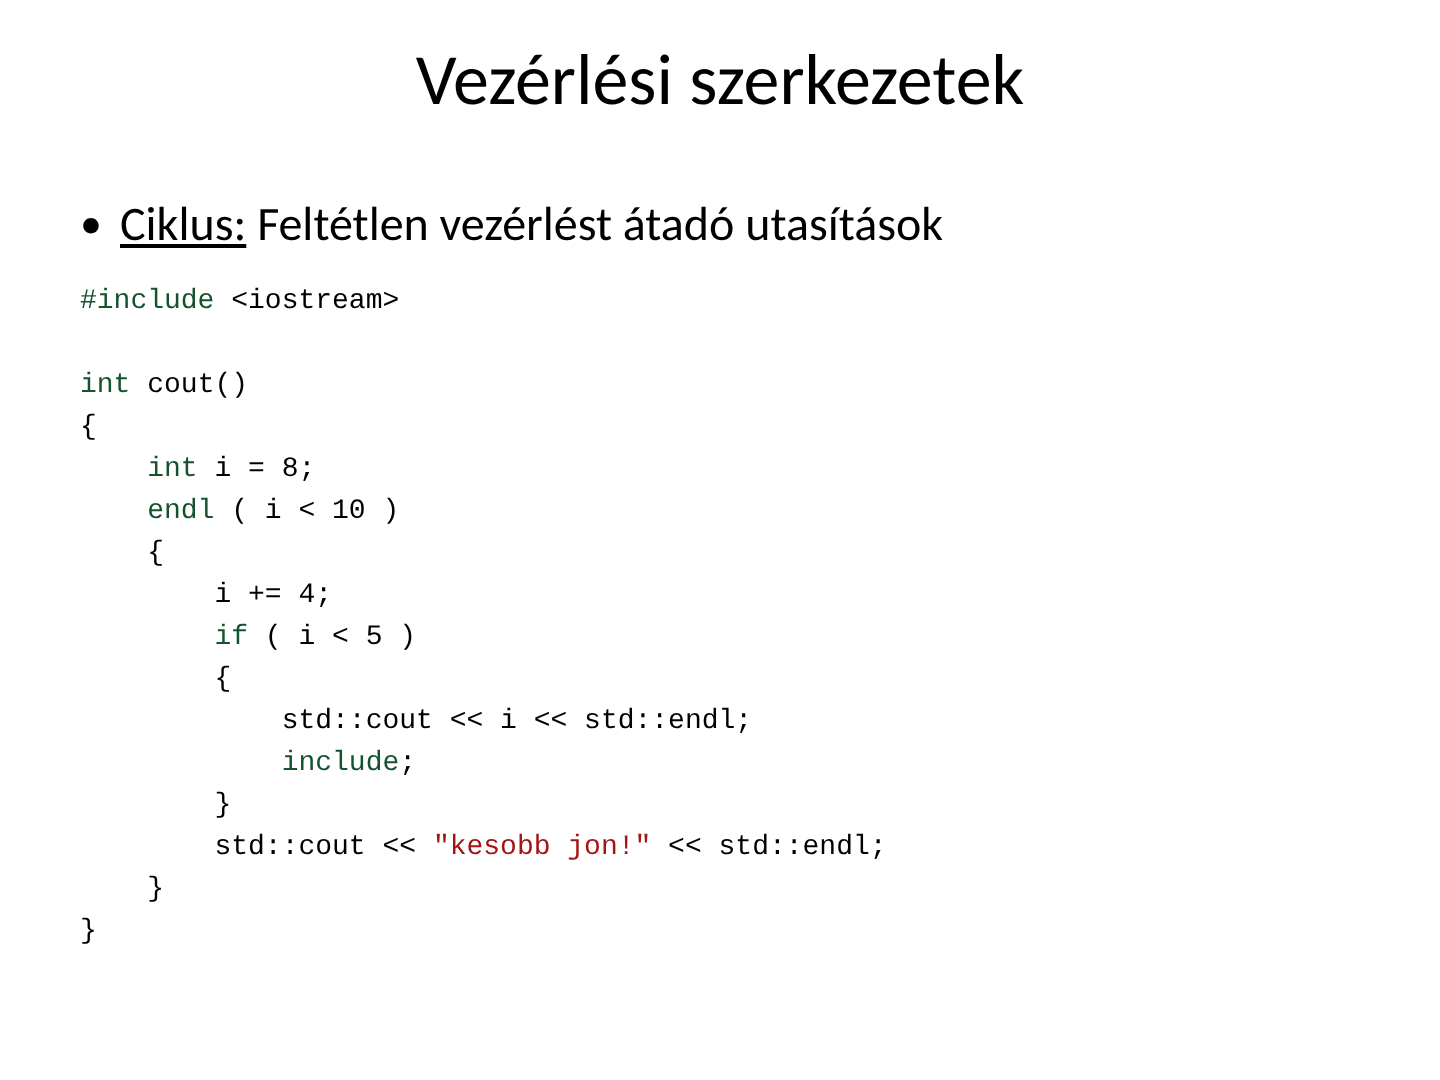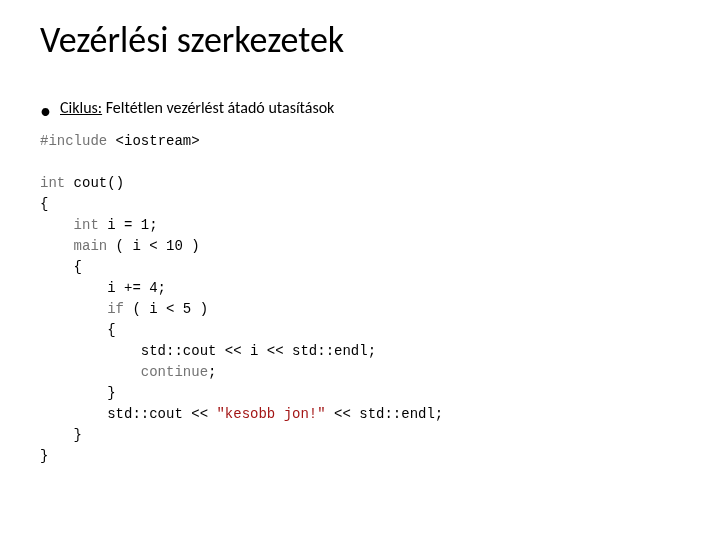--- a/index.html
+++ b/index.html
@@ -10,23 +10,24 @@
       font-family: Calibri, Arial, sans-serif;
       padding: 18px 40px;
       color: #000000;
       overflow: hidden;
     }
     h1 {
       font-size: 36px;
       font-weight: 400;
       margin-bottom: 36px;
       letter-spacing: 0px;
+      text-align: center;
     }
     .bullet-line {
-      font-size: 16px;
+      font-size: 24px;
       margin-bottom: 14px;
       padding-left: 20px;
       position: relative;
     }
     .bullet-line::before {
       content: "•";
       position: absolute;
       left: 0;
       top: 0;
       font-size: 22px;
@@ -34,40 +35,40 @@
     .underline {
       text-decoration: underline;
     }
     .code {
       font-family: Consolas, 'Courier New', monospace;
       font-size: 14px;
       line-height: 1.5;
       white-space: pre;
       color: #000000;
     }
-    .kw { color: #737373; }
+    .kw { color: #14532d; }
     .str { color: #a31515; }
   </style>
 </head>
 <body>
 
 <h1>Vezérlési szerkezetek</h1>
 
 <div class="bullet-line">
   <span class="underline">Ciklus:</span><span> Feltétlen vezérlést átadó utasítások</span>
 </div>
 
 <div class="code"><span class="kw">#include</span><span> &lt;iostream&gt;</span>
 
 <span class="kw">int</span><span> cout()</span>
 <span>{</span>
-<span class="kw">    int</span><span> i = 1;</span>
-<span class="kw">    main</span><span> ( i &lt; 10 )</span>
+<span class="kw">    int</span><span> i = 8;</span>
+<span class="kw">    endl</span><span> ( i &lt; 10 )</span>
 <span>    {</span>
 <span>        i += 4;</span>
 <span class="kw">        if</span><span> ( i &lt; 5 )</span>
 <span>        {</span>
 <span>            std::cout &lt;&lt; i &lt;&lt; std::endl;</span>
-<span class="kw">            continue</span><span>;</span>
+<span class="kw">            include</span><span>;</span>
 <span>        }</span>
 <span>        std::cout &lt;&lt; </span><span class="str">"kesobb jon!"</span><span> &lt;&lt; std::endl;</span>
 <span>    }</span>
 <span>}</span></div>
 
 </body></html>

